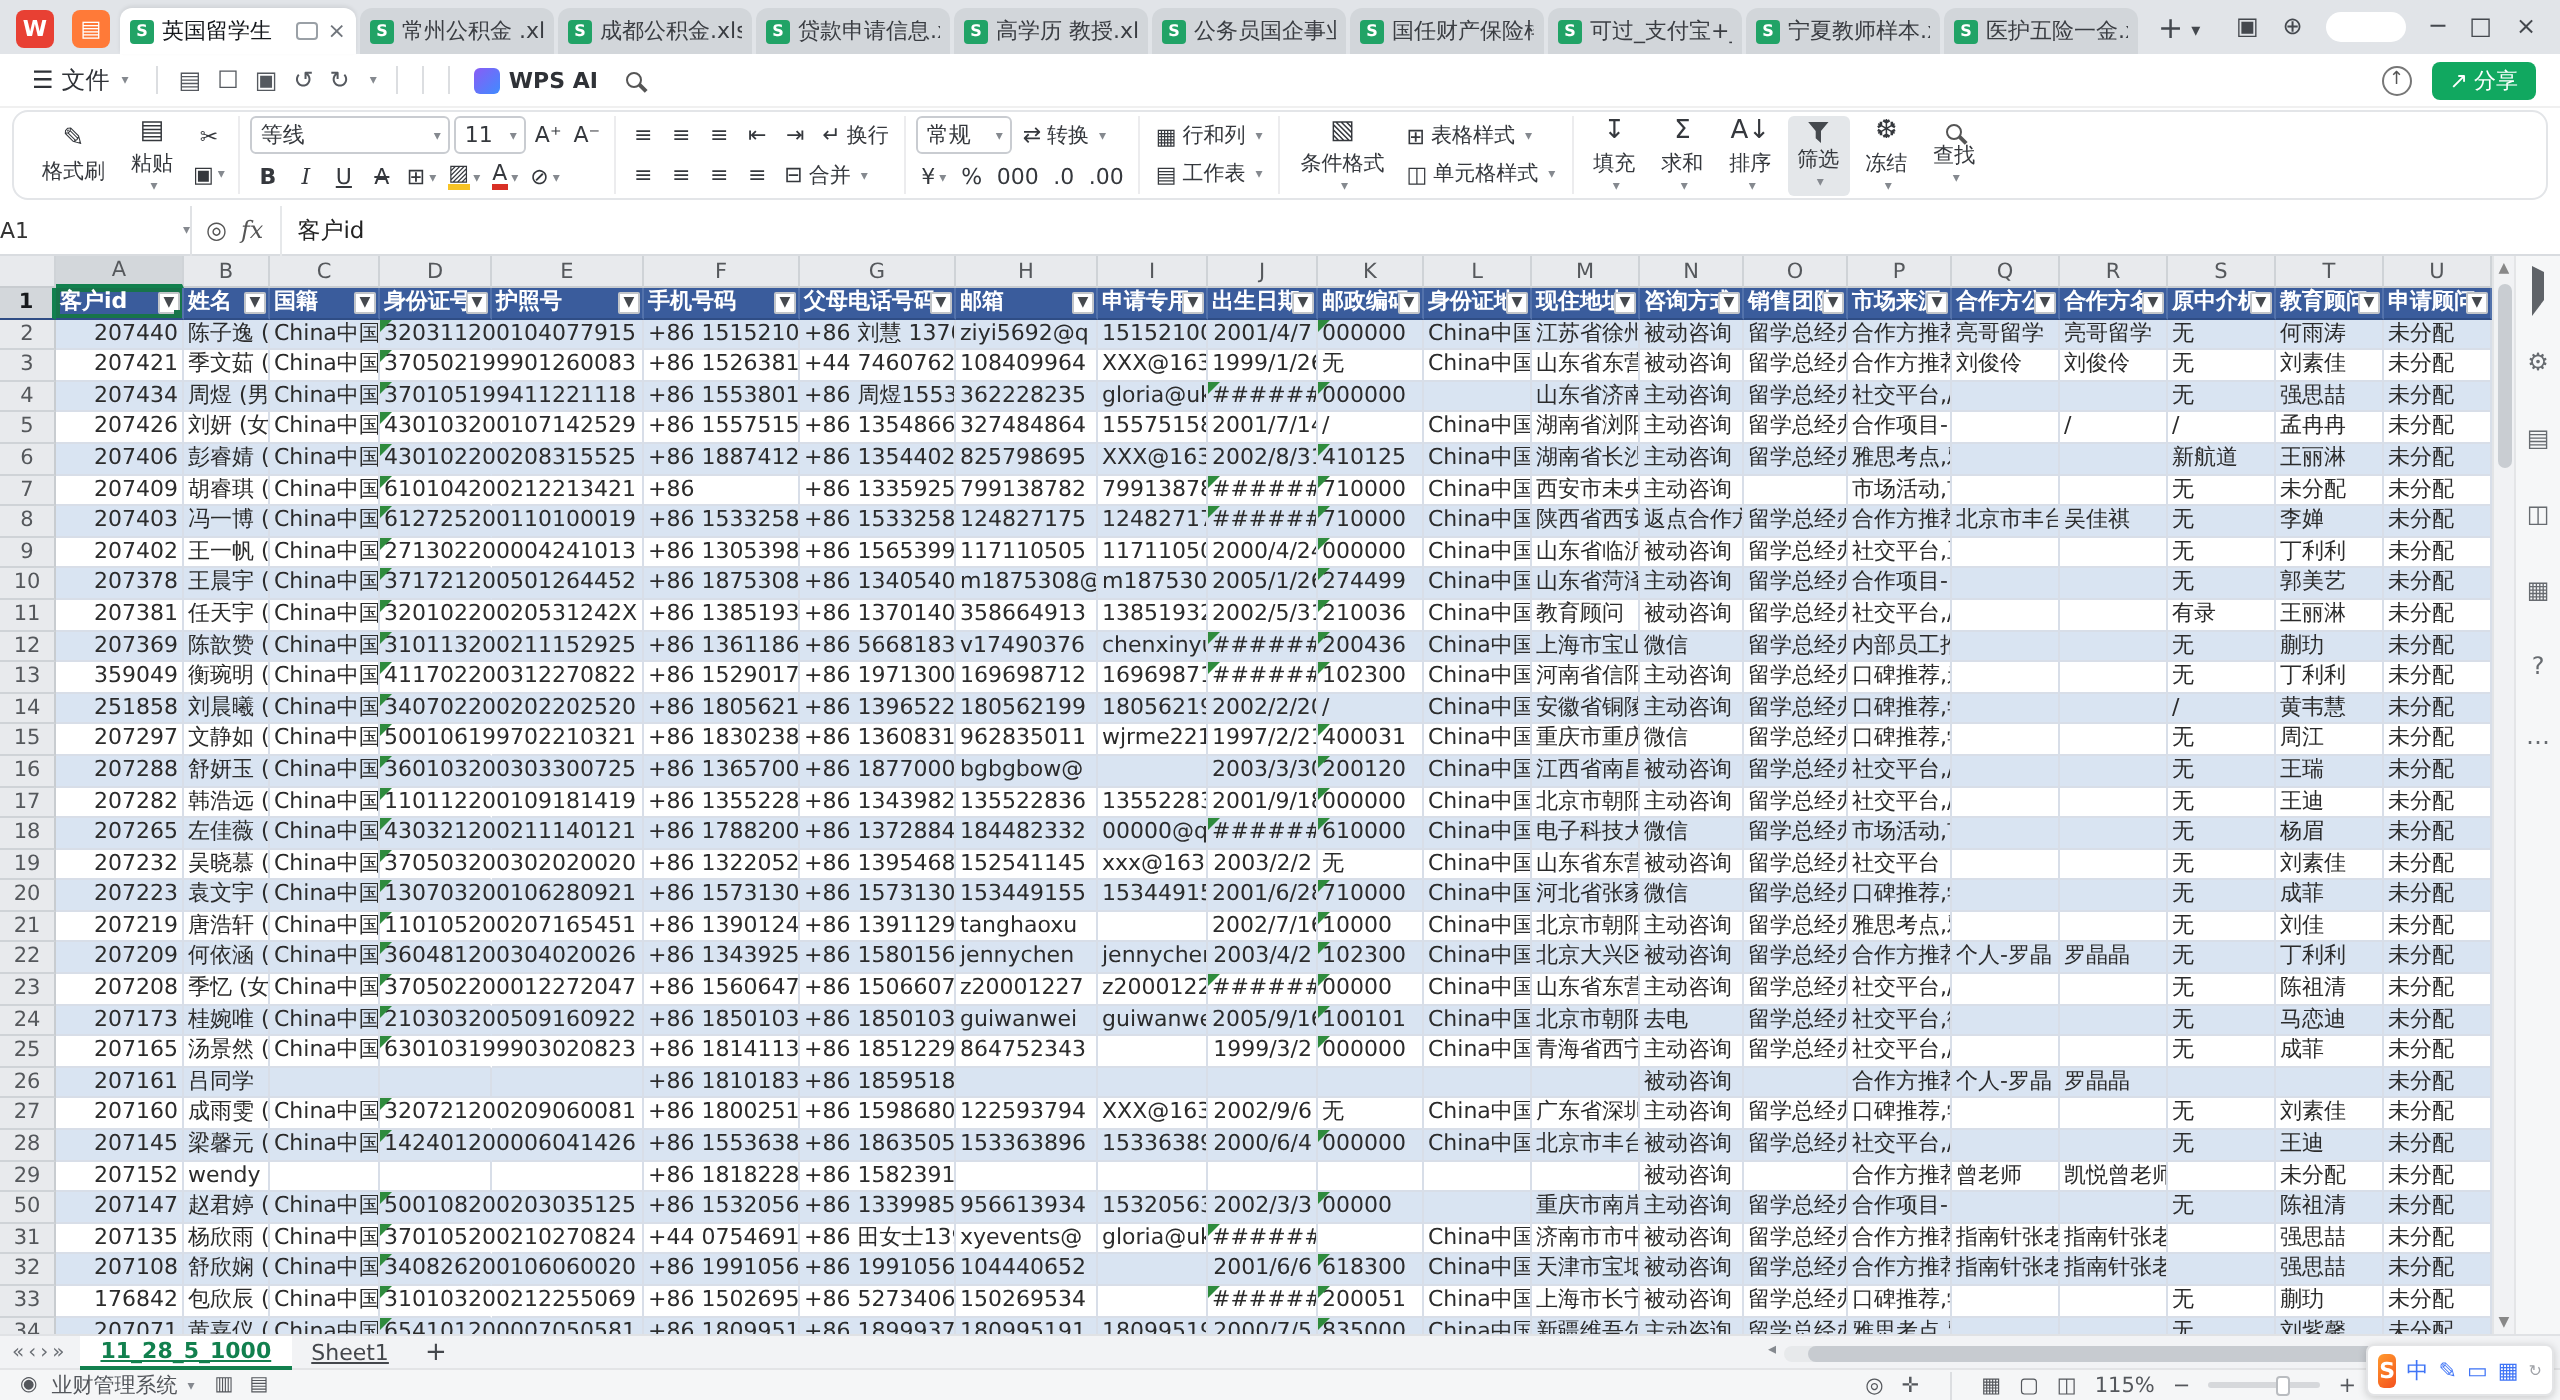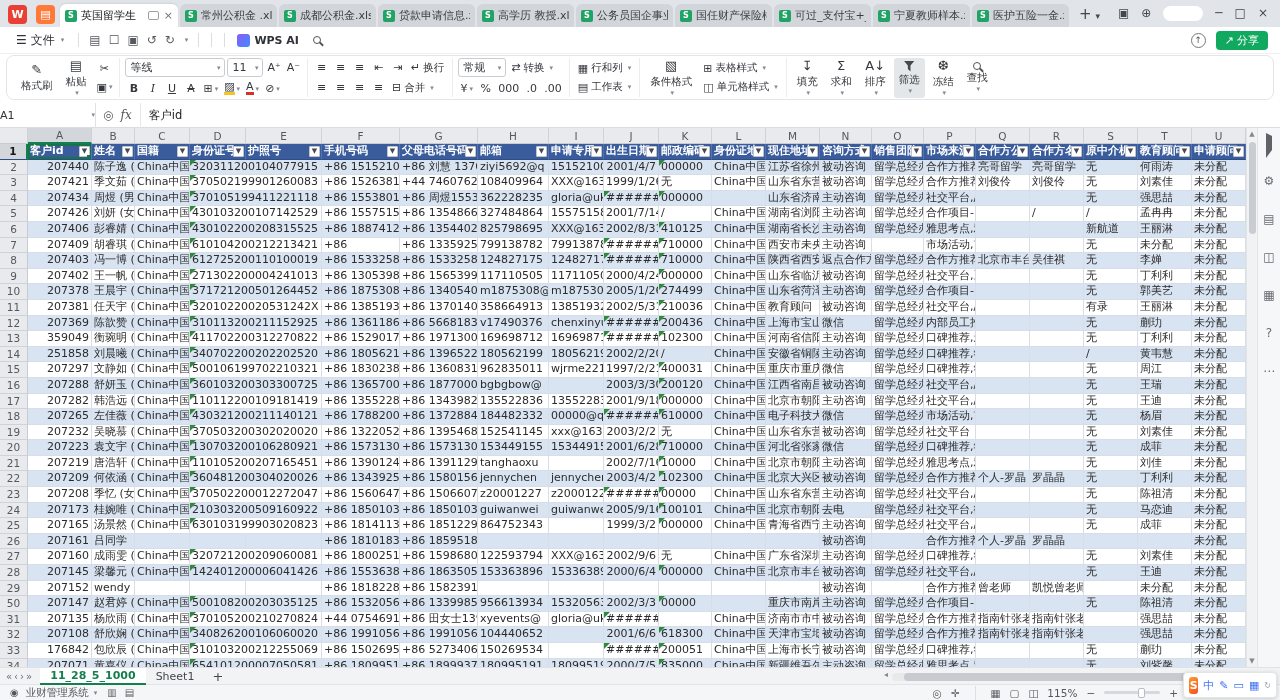--- a/index.html
+++ b/index.html
@@ -102,21 +102,21 @@
   .vscroll{width:11px;background:#f1f2f4;border-left:1px solid #e2e4e6;position:relative;}
   .vthumb{position:absolute;left:1.5px;top:14px;width:7px;height:92px;border-radius:4px;background:#c9cdd2;}
   .varr{display:block;text-align:center;color:#888;font-size:7px;height:12px;line-height:12px;}
   .varr.dn{position:absolute;bottom:0;left:0;right:0;}
   .rsidebar{width:23px;background:#f6f7f8;border-left:1px solid #e4e5e7;display:flex;flex-direction:column;align-items:center;padding-top:8px;gap:24px;}
   .rsidebar span{color:#676b70;font-size:12px;}
   .cursoricon{width:0;height:0;border-left:6px solid #5f6368;border-top:3px solid transparent;border-bottom:8px solid transparent;transform:rotate(-32deg);}
   
   .sheetbar{height:17px;background:#f2f3f5;border-top:1px solid #e0e2e5;display:flex;align-items:center;position:relative;font-size:11px;}
   .snav{color:#6b6f75;font-size:10px;letter-spacing:2px;padding:0 6px;}
-  .stab{height:17px;display:flex;align-items:center;padding:0 10px;color:#44474c;}
+  .stab{height:17px;display:flex;align-items:center;padding:0 10px;color:#44474c;text-decoration:underline;}
   .stab.active{background:#fff;color:#12804e;font-weight:bold;border-bottom:2px solid #12804e;}
   .saddsheet{padding:0 8px;color:#44474c;font-size:13px;}
   .hscroll{position:absolute;right:58px;top:4.5px;width:330px;height:8px;background:#e7e9eb;border-radius:4px;}
   .hthumb{position:absolute;left:12px;top:0;width:290px;height:8px;background:#c7cbd0;border-radius:4px;}
   .harr{position:absolute;top:2px;font-size:8px;color:#85898f;}
   
   .statusbar{height:16px;background:#f5f6f7;border-top:1px solid #e3e4e6;display:flex;align-items:center;
     font-size:10.5px;color:#54575c;padding:0 6px;}
   .stico{margin:0 4px;font-size:10px;}
   .sysname{display:flex;align-items:center;gap:3px;}

